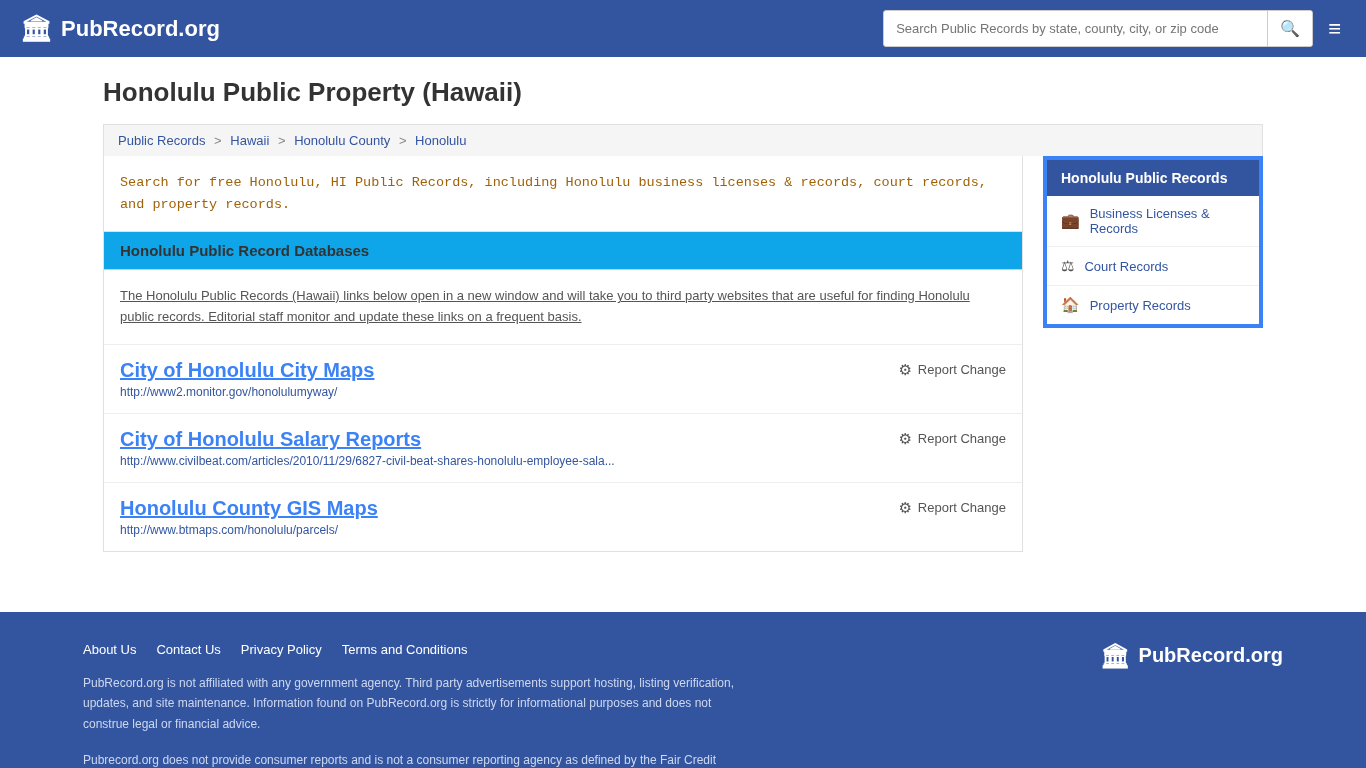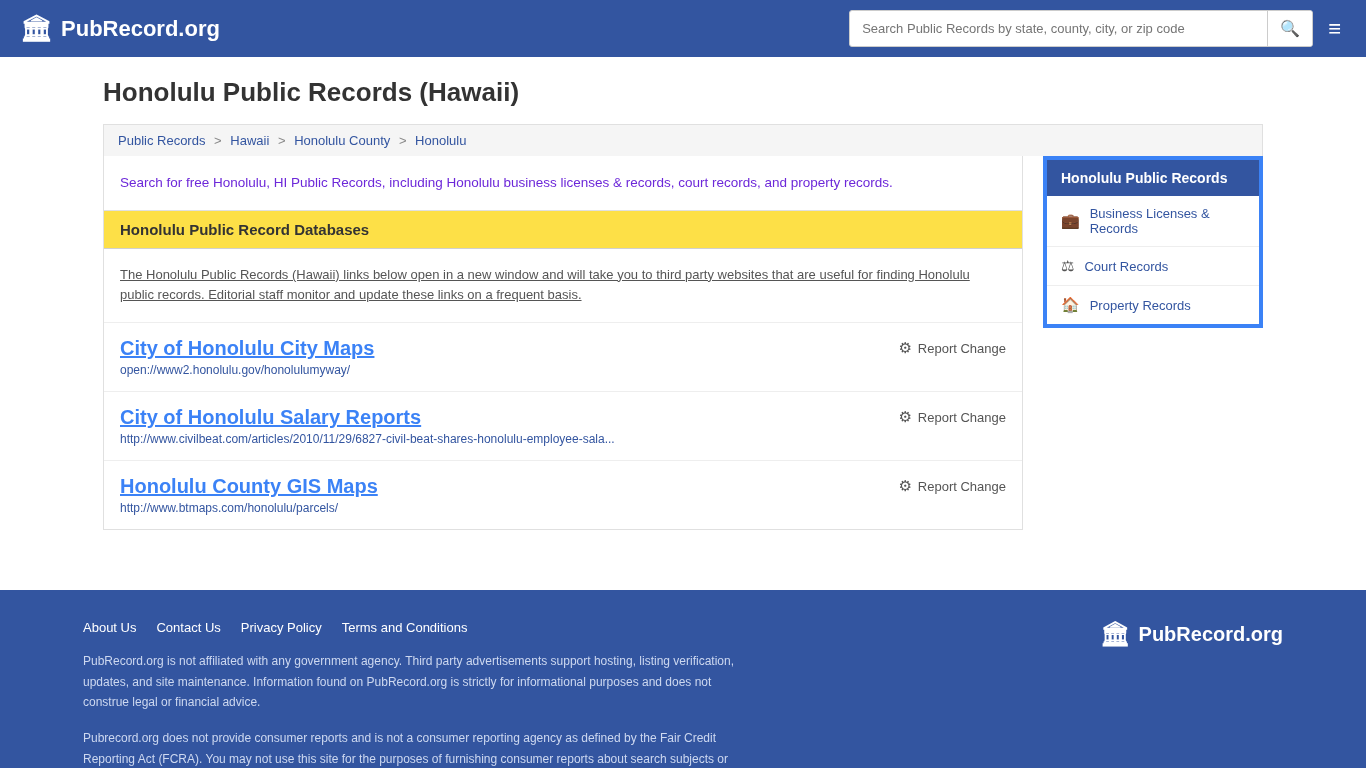--- a/index.html
+++ b/index.html
@@ -30,21 +30,21 @@
       align-items: center;
       gap: 10px;
     }
     .search-bar {
       display: flex;
       align-items: center;
       background: #fff;
       border: 1px solid #ccc;
       border-radius: 3px;
       overflow: hidden;
-      width: 464px;
+      width: 430px;
     }
     .search-bar input {
       border: none;
       outline: none;
       padding: 8px 12px;
       font-size: 13px;
       flex: 1;
       color: #555;
     }
     .search-bar button {
@@ -102,25 +102,26 @@
     }
     .main-content {
       flex: 1;
       border: 1px solid #e0e0e0;
       border-top: none;
     }
     .description-box {
       padding: 16px;
       font-size: 13.5px;
       line-height: 1.6;
-      color: #6d28d9;
+      color: #a16207;
       border-bottom: 1px solid #e0e0e0;
+      font-family: Liberation Mono, monospace;
     }
     .section-header {
-      background: #fde047;
+      background: #0ea5e9;
       padding: 10px 16px;
       font-size: 15px;
       font-weight: bold;
       color: #333;
       border-bottom: 1px solid #d0d0d0;
     }
     .section-description {
       padding: 16px;
       font-size: 13px;
       line-height: 1.6;
@@ -253,21 +254,21 @@
   <div class="header-right">
     <div class="search-bar">
       <input type="text" placeholder="Search Public Records by state, county, city, or zip code" style="">
       <button>🔍</button>
     </div>
     <button class="hamburger-btn">≡</button>
   </div>
 </header>
 
 <div class="main-wrapper">
-  <h1 class="page-title">Honolulu Public Records (Hawaii)</h1>
+  <h1 class="page-title">Honolulu Public Property (Hawaii)</h1>
 
   <nav class="breadcrumb">
     <a href="#">Public Records</a>
     <span> &gt; </span>
     <a href="#">Hawaii</a>
     <span> &gt; </span>
     <a href="#">Honolulu County</a>
     <span> &gt; </span>
     <a href="#">Honolulu</a>
   </nav>
@@ -282,21 +283,21 @@
         <span>Honolulu Public Record Databases</span>
       </div>
       <div class="section-description">
         <p>The Honolulu Public Records (Hawaii) links below open in a new window and will take you to third party websites that are useful for finding Honolulu public records. Editorial staff monitor and update these links on a frequent basis.</p>
       </div>
 
       <div class="record-item">
         <div class="record-row">
           <div class="record-info">
             <span class="record-title">City of Honolulu City Maps</span>
-            <span class="record-url">open://www2.honolulu.gov/honolulumyway/</span>
+            <span class="record-url">http://www2.monitor.gov/honolulumyway/</span>
           </div>
           <button class="report-change-btn">
             <span class="report-icon">⚙</span>
             <span>Report Change</span>
           </button>
         </div>
       </div>
 
       <div class="record-item">
         <div class="record-row">

